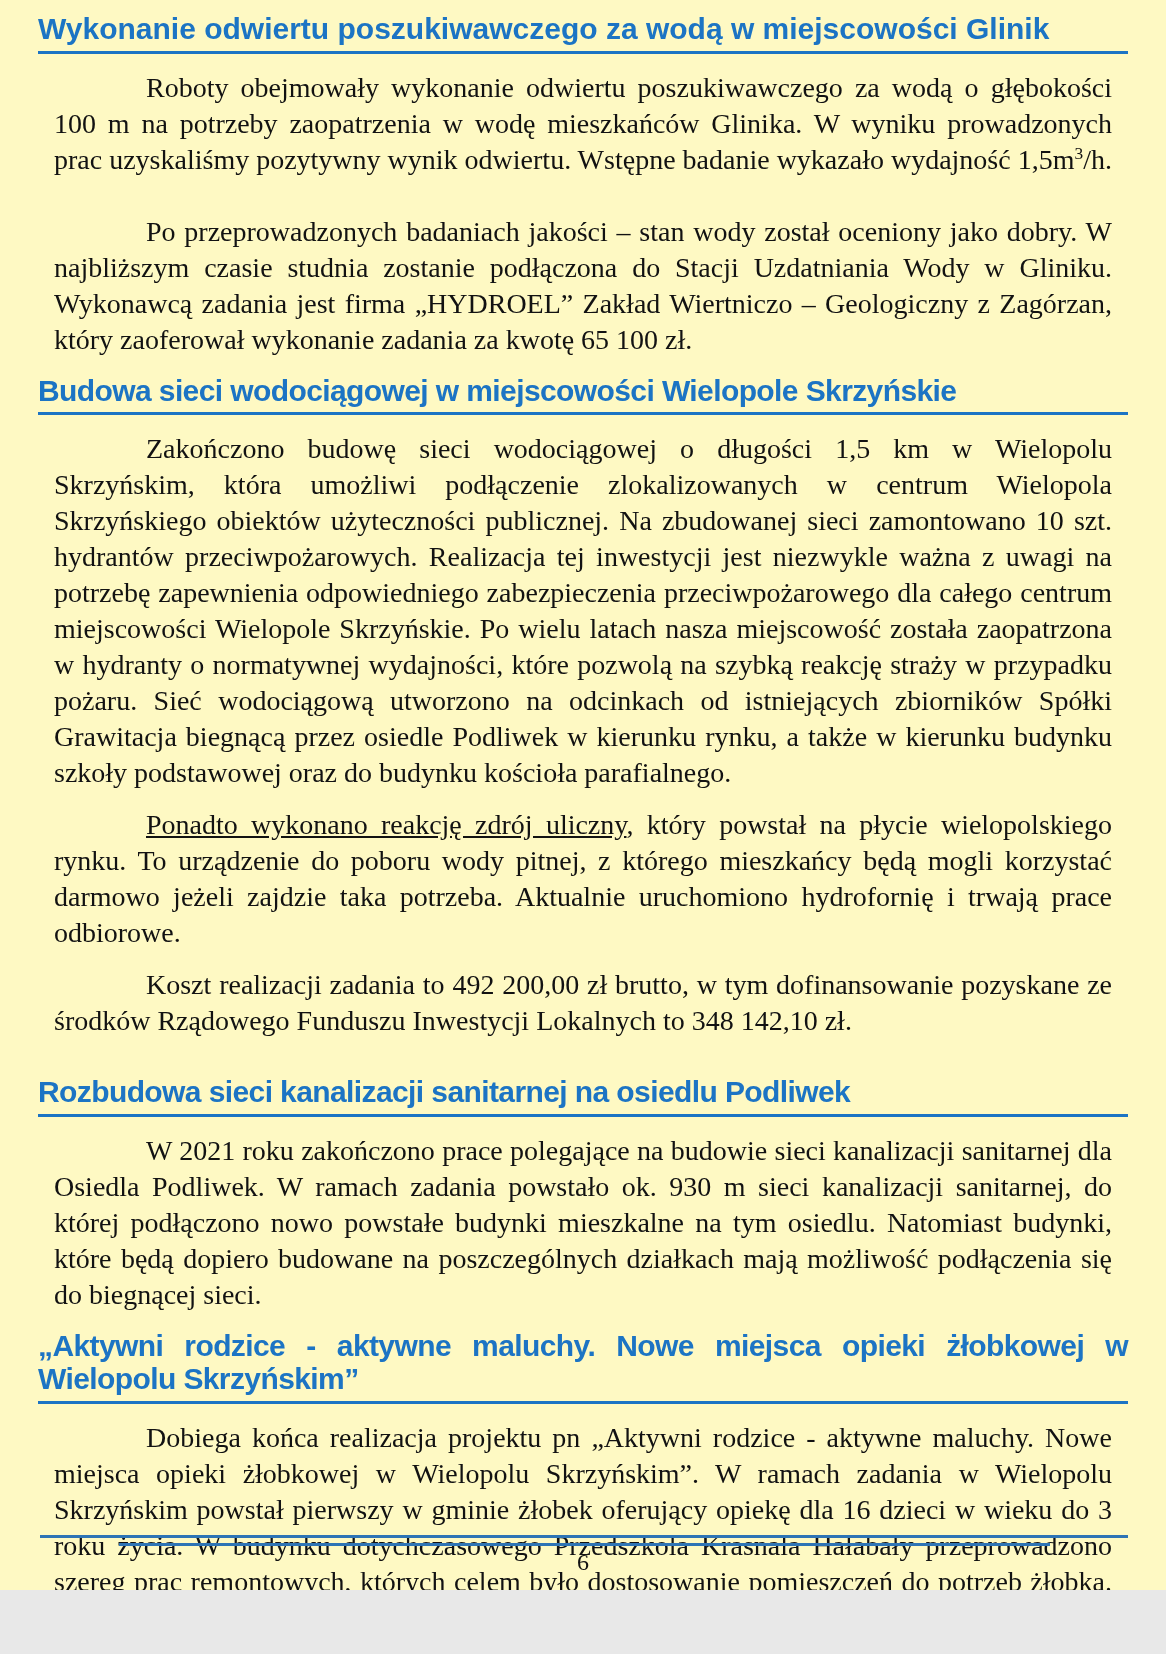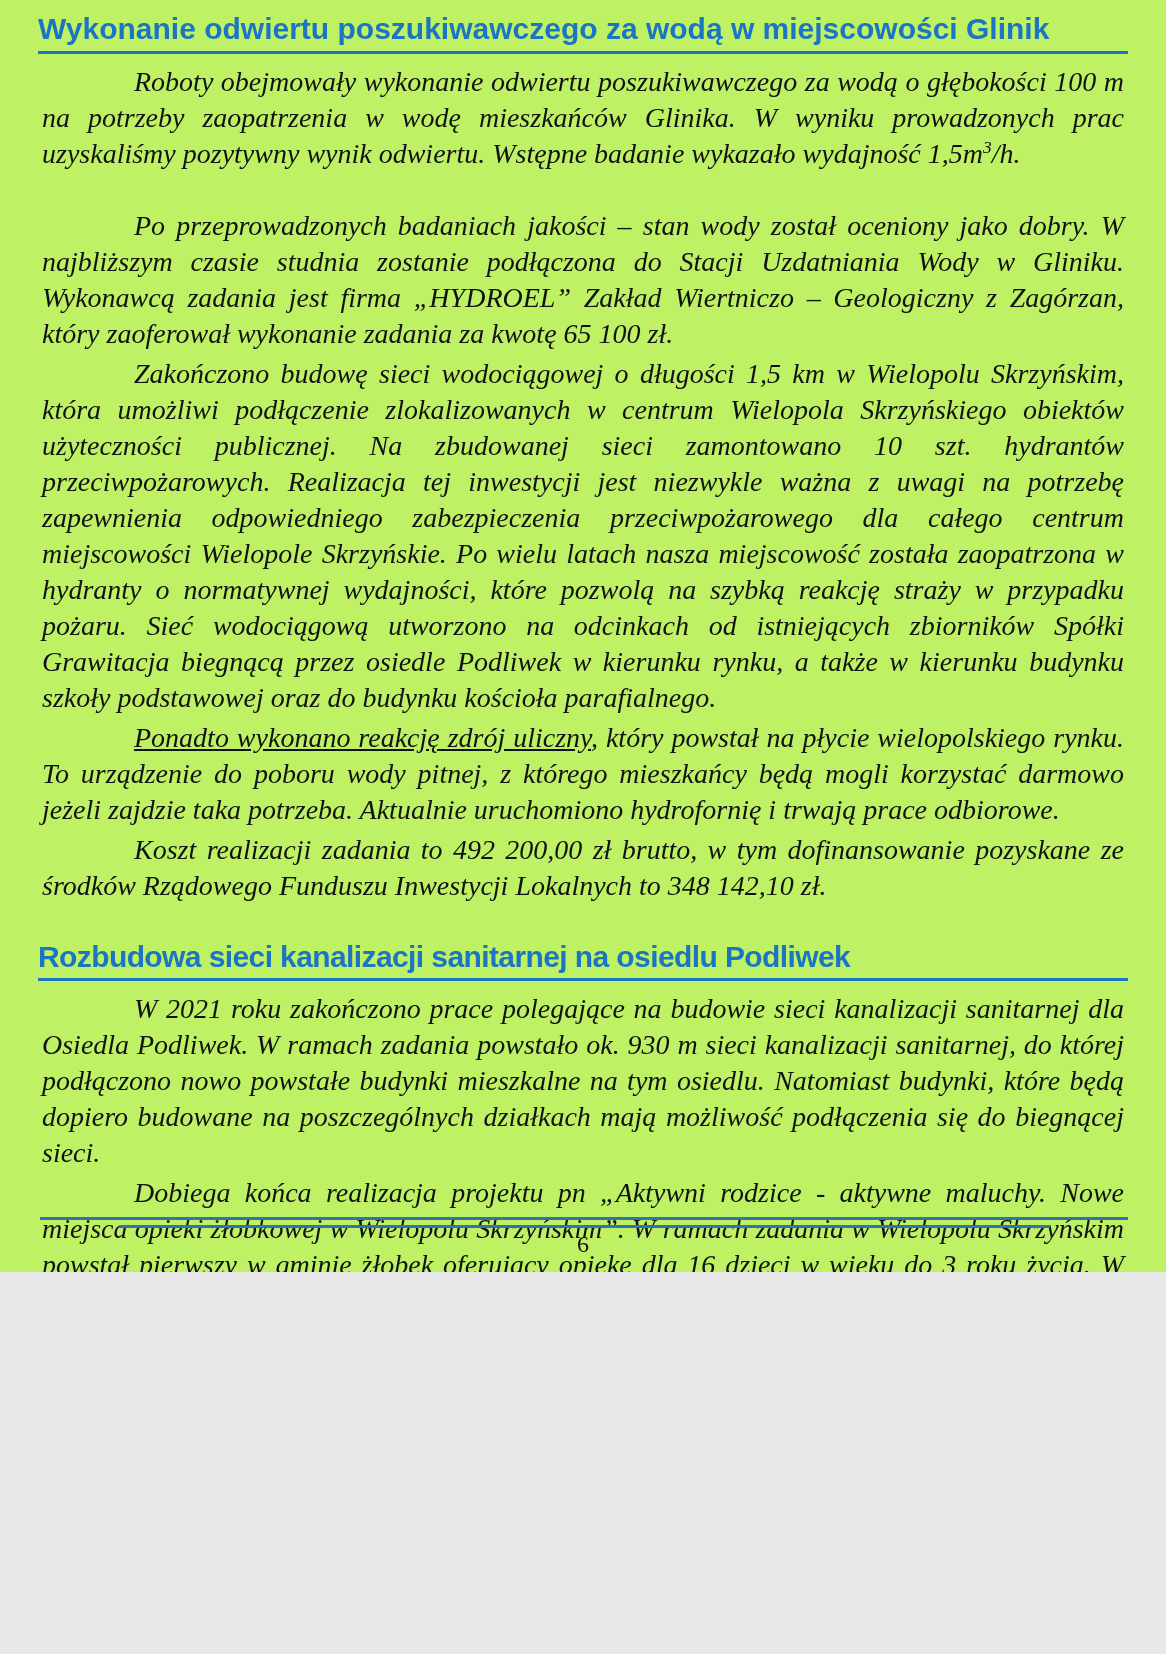--- a/index.html
+++ b/index.html
@@ -1,21 +1,21 @@
 <!DOCTYPE html>
 <html lang="pl" style="--accent: #1c74c4; --footer-line: #2e74b5;"><head>
 <meta charset="utf-8">
 <style>
   html, body { margin: 0; padding: 0; background: #e8e8e8; }
   .page {
     position: relative;
     width: 1166px;
-    height: 1272px;
+    height: 1590px;
     margin: 0 auto;
-    background: #bef264;
+    background: #fef9c3;
     box-sizing: border-box;
     padding: 12px 38px 0 38px;
     overflow: hidden;
     font-family: "Liberation Serif", serif;
     color: #121212;
   }
   h2.section-heading {
     font-family: "Liberation Sans", sans-serif;
     font-weight: bold;
     font-size: 30px;
@@ -26,22 +26,21 @@
     border-bottom: 3px solid var(--accent, #1c74c4);
   }
   h2.condensed { letter-spacing: -0.6px; }
   h2.justified { text-align: justify; }
   h2.mt-sm { margin-top: 14px; }
   h2.mt-lg { margin-top: 36px; }
   p.body-par {
     font-size: 28px;
     line-height: 36px;
     text-align: justify;
-    margin: 4px;
-    font-style: italic;
+    margin: 16px;
   }
   p.indent { text-indent: 92px; }
   p.gap-top { margin-top: 36px; }
   .lead-underline { text-decoration: underline; }
   sup { font-size: 0.62em; line-height: 0; }
   .footer {
     position: absolute;
     left: 0; right: 0; bottom: 0;
     height: 70px;
   }
@@ -72,27 +71,29 @@
 </style>
 </head>
 <body>
 
 <div class="page">
 
   <h2 class="section-heading">Wykonanie odwiertu poszukiwawczego za wodą w miejscowości Glinik</h2>
   <p class="body-par indent"><span>Roboty obejmowały wykonanie  odwiertu poszukiwawczego za wodą o głębokości 100 m na potrzeby zaopatrzenia w wodę mieszkańców Glinika. W wyniku prowadzonych prac uzyskaliśmy pozytywny wynik odwiertu. Wstępne badanie wykazało wydajność 1,5m</span><sup>3</sup><span>/h.</span></p>
   <p class="body-par indent gap-top"><span>Po przeprowadzonych badaniach jakości – stan wody został oceniony jako dobry. W najbliższym czasie studnia zostanie podłączona do Stacji Uzdatniania Wody w Gliniku. Wykonawcą zadania jest firma „HYDROEL” Zakład Wiertniczo – Geologiczny z Zagórzan, który zaoferował wykonanie zadania za kwotę 65 100 zł.</span></p>
 
+  <h2 class="section-heading condensed mt-sm">Budowa sieci wodociągowej w miejscowości Wielopole Skrzyńskie</h2>
   <p class="body-par indent"><span>Zakończono budowę  sieci wodociągowej o długości 1,5 km w Wielopolu Skrzyńskim, która umożliwi podłączenie zlokalizowanych w centrum Wielopola Skrzyńskiego obiektów użyteczności publicznej. Na zbudowanej sieci zamontowano 10 szt. hydrantów przeciwpożarowych. Realizacja tej inwestycji jest niezwykle ważna z uwagi na potrzebę zapewnienia odpowiedniego zabezpieczenia przeciwpożarowego  dla całego centrum miejscowości Wielopole Skrzyńskie. Po wielu latach nasza miejscowość została zaopatrzona w  hydranty o normatywnej wydajności, które pozwolą na szybką reakcję straży w przypadku pożaru. Sieć wodociągową utworzono na odcinkach od istniejących zbiorników Spółki Grawitacja biegnącą przez osiedle Podliwek w kierunku rynku, a także w kierunku budynku szkoły podstawowej oraz do budynku kościoła parafialnego.</span></p>
   <p class="body-par indent"><span class="lead-underline">Ponadto wykonano reakcję zdrój uliczny</span><span>, który powstał na płycie wielopolskiego rynku. To urządzenie do poboru wody pitnej, z którego mieszkańcy  będą mogli korzystać darmowo jeżeli zajdzie taka potrzeba.  Aktualnie uruchomiono hydrofornię i trwają prace odbiorowe.</span></p>
   <p class="body-par indent"><span>Koszt realizacji zadania to 492 200,00 zł brutto, w tym  dofinansowanie pozyskane ze środków Rządowego Funduszu Inwestycji Lokalnych to  348 142,10 zł.</span></p>
 
   <h2 class="section-heading condensed mt-lg">Rozbudowa sieci kanalizacji sanitarnej na osiedlu Podliwek</h2>
   <p class="body-par indent"><span>W 2021 roku zakończono prace polegające na budowie sieci kanalizacji sanitarnej  dla Osiedla Podliwek. W ramach zadania powstało ok. 930 m sieci kanalizacji sanitarnej, do której podłączono nowo powstałe budynki mieszkalne na tym osiedlu. Natomiast budynki, które będą dopiero budowane na poszczególnych działkach mają możliwość podłączenia się do biegnącej sieci.</span></p>
 
+  <h2 class="section-heading condensed justified mt-sm">„Aktywni rodzice - aktywne maluchy. Nowe miejsca opieki żłobkowej w Wielopolu Skrzyńskim”</h2>
   <p class="body-par indent"><span>Dobiega końca realizacja projektu pn „Aktywni rodzice - aktywne maluchy. Nowe miejsca opieki żłobkowej w Wielopolu Skrzyńskim”. W ramach zadania  w Wielopolu Skrzyńskim powstał pierwszy w gminie żłobek oferujący opiekę dla 16 dzieci w wieku  do 3 roku życia. W budynku dotychczasowego Przedszkola Krasnala Hałabały przeprowadzono szereg prac remontowych, których celem było dostosowanie pomieszczeń do potrzeb żłobka. Wydzielono 2 sale zabaw, 2 pomieszczenia leżakowni, przewijalnię oraz dostosowano pozostałe pomieszczenia.</span></p>
 
   <div class="footer">
     <div class="footer-line-1"></div>
     <div class="footer-line-2"></div>
     <div class="page-number">6</div>
   </div>
 
 </div>
 

